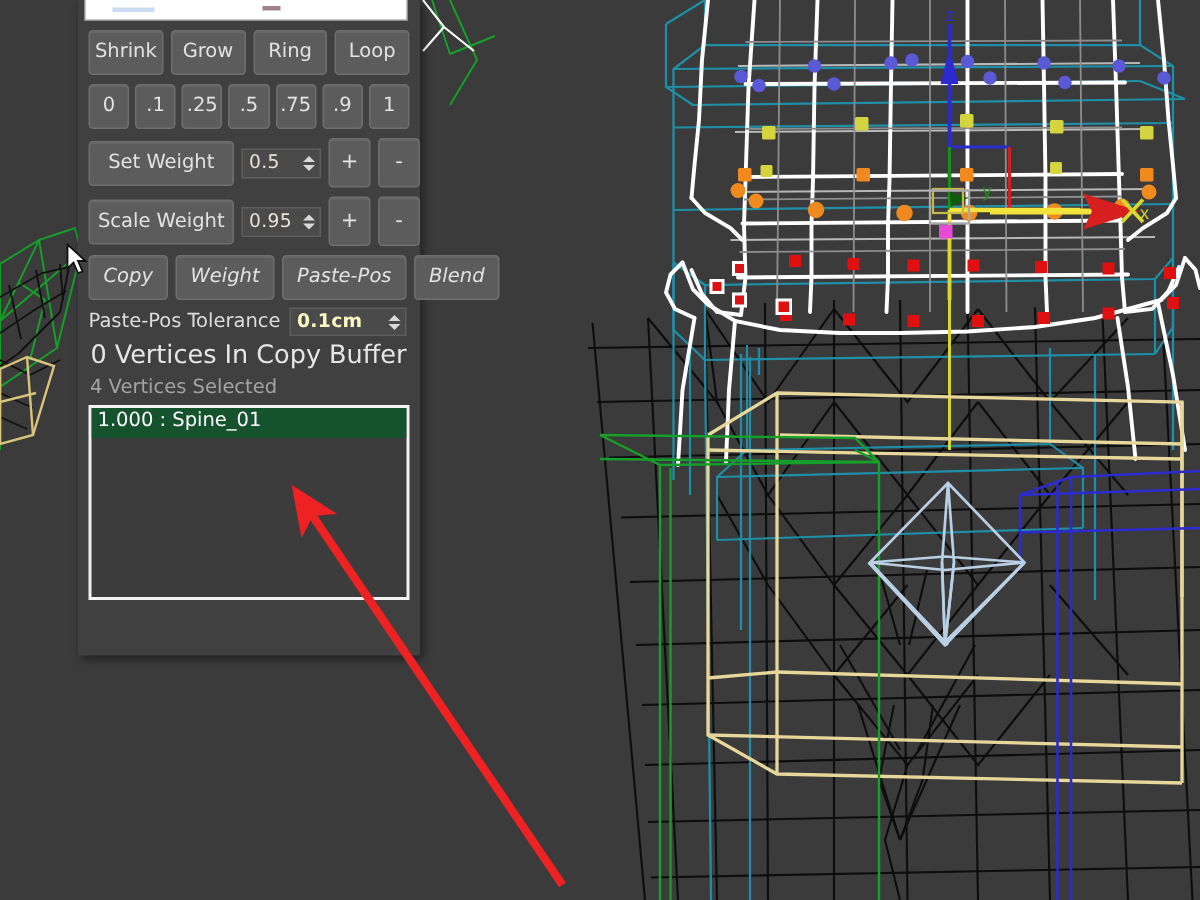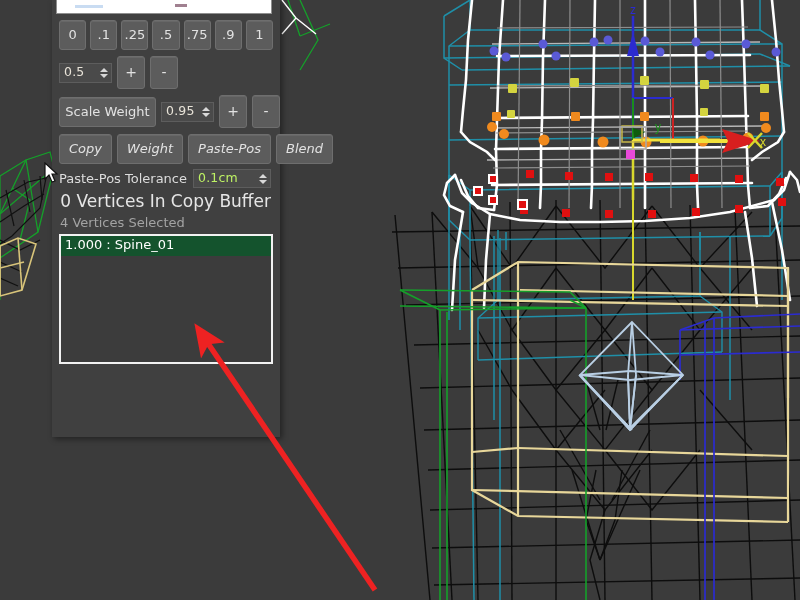--- a/index.html
+++ b/index.html
@@ -78,21 +78,21 @@
   }
   .spin .arrows i.up{border-bottom:4px solid #d8d8d8;}
   .spin .arrows i.dn{border-top:4px solid #d8d8d8;}
 
   .row-copy{gap:5px;margin-bottom:5px;}
   .row-copy .btn{padding:7px 9px 8px 9px;font-style:italic;}
 
   .tolrow{display:flex;align-items:center;gap:6px;margin:2px 0 2px 0;}
   .tollabel{font-size:13px;color:#dcdcdc;white-space:nowrap;}
   .spin.tol{width:78px;flex:0 0 78px;height:19px;}
-  .spin.tol .val{color:#bef264;font-size:12.5px;}
+  .spin.tol .val{color:#fef9c3;font-size:12.5px;font-weight:bold;}
 
   .lblright{font-size:17px;color:#e5e5e5;text-align:right;margin:3px 2px 4px 0;}
   .lblleft{font-size:13px;color:#a3a3a3;text-align:left;margin:1px 0 4px 1px;}
 
   .listbox{
     height:130px;
     background:#3c3c3c;
     border:2px solid #f2f2f2;
     box-sizing:border-box;
     padding:0;
@@ -434,32 +434,39 @@
 
   <div id="panel">
 
     <div class="topfield">
       <div class="tick" style="left:18px;top:5px;width:28px;background:#c9dcf2;"></div>
       <div class="tick" style="left:118px;top:4px;width:12px;background:#a08090;"></div>
     </div>
 
     <div class="panelbody">
 
+      <div class="row row-ops">
+        <div class="btn">Shrink</div>
+        <div class="btn">Grow</div>
+        <div class="btn">Ring</div>
+        <div class="btn">Loop</div>
+      </div>
 
       <div class="row row-nums">
         <div class="btn">0</div>
         <div class="btn">.1</div>
         <div class="btn">.25</div>
         <div class="btn">.5</div>
         <div class="btn">.75</div>
         <div class="btn">.9</div>
         <div class="btn">1</div>
       </div>
 
       <div class="row">
+        <div class="btn wbtn">Set Weight</div>
         <div class="spin">
           <span class="val">0.5</span>
           <span class="arrows">
               <i class="up"></i>
               <i class="dn"></i>
             </span>
         </div>
         <div class="btn plusminus">+</div>
         <div class="btn plusminus">-</div>
       </div>

